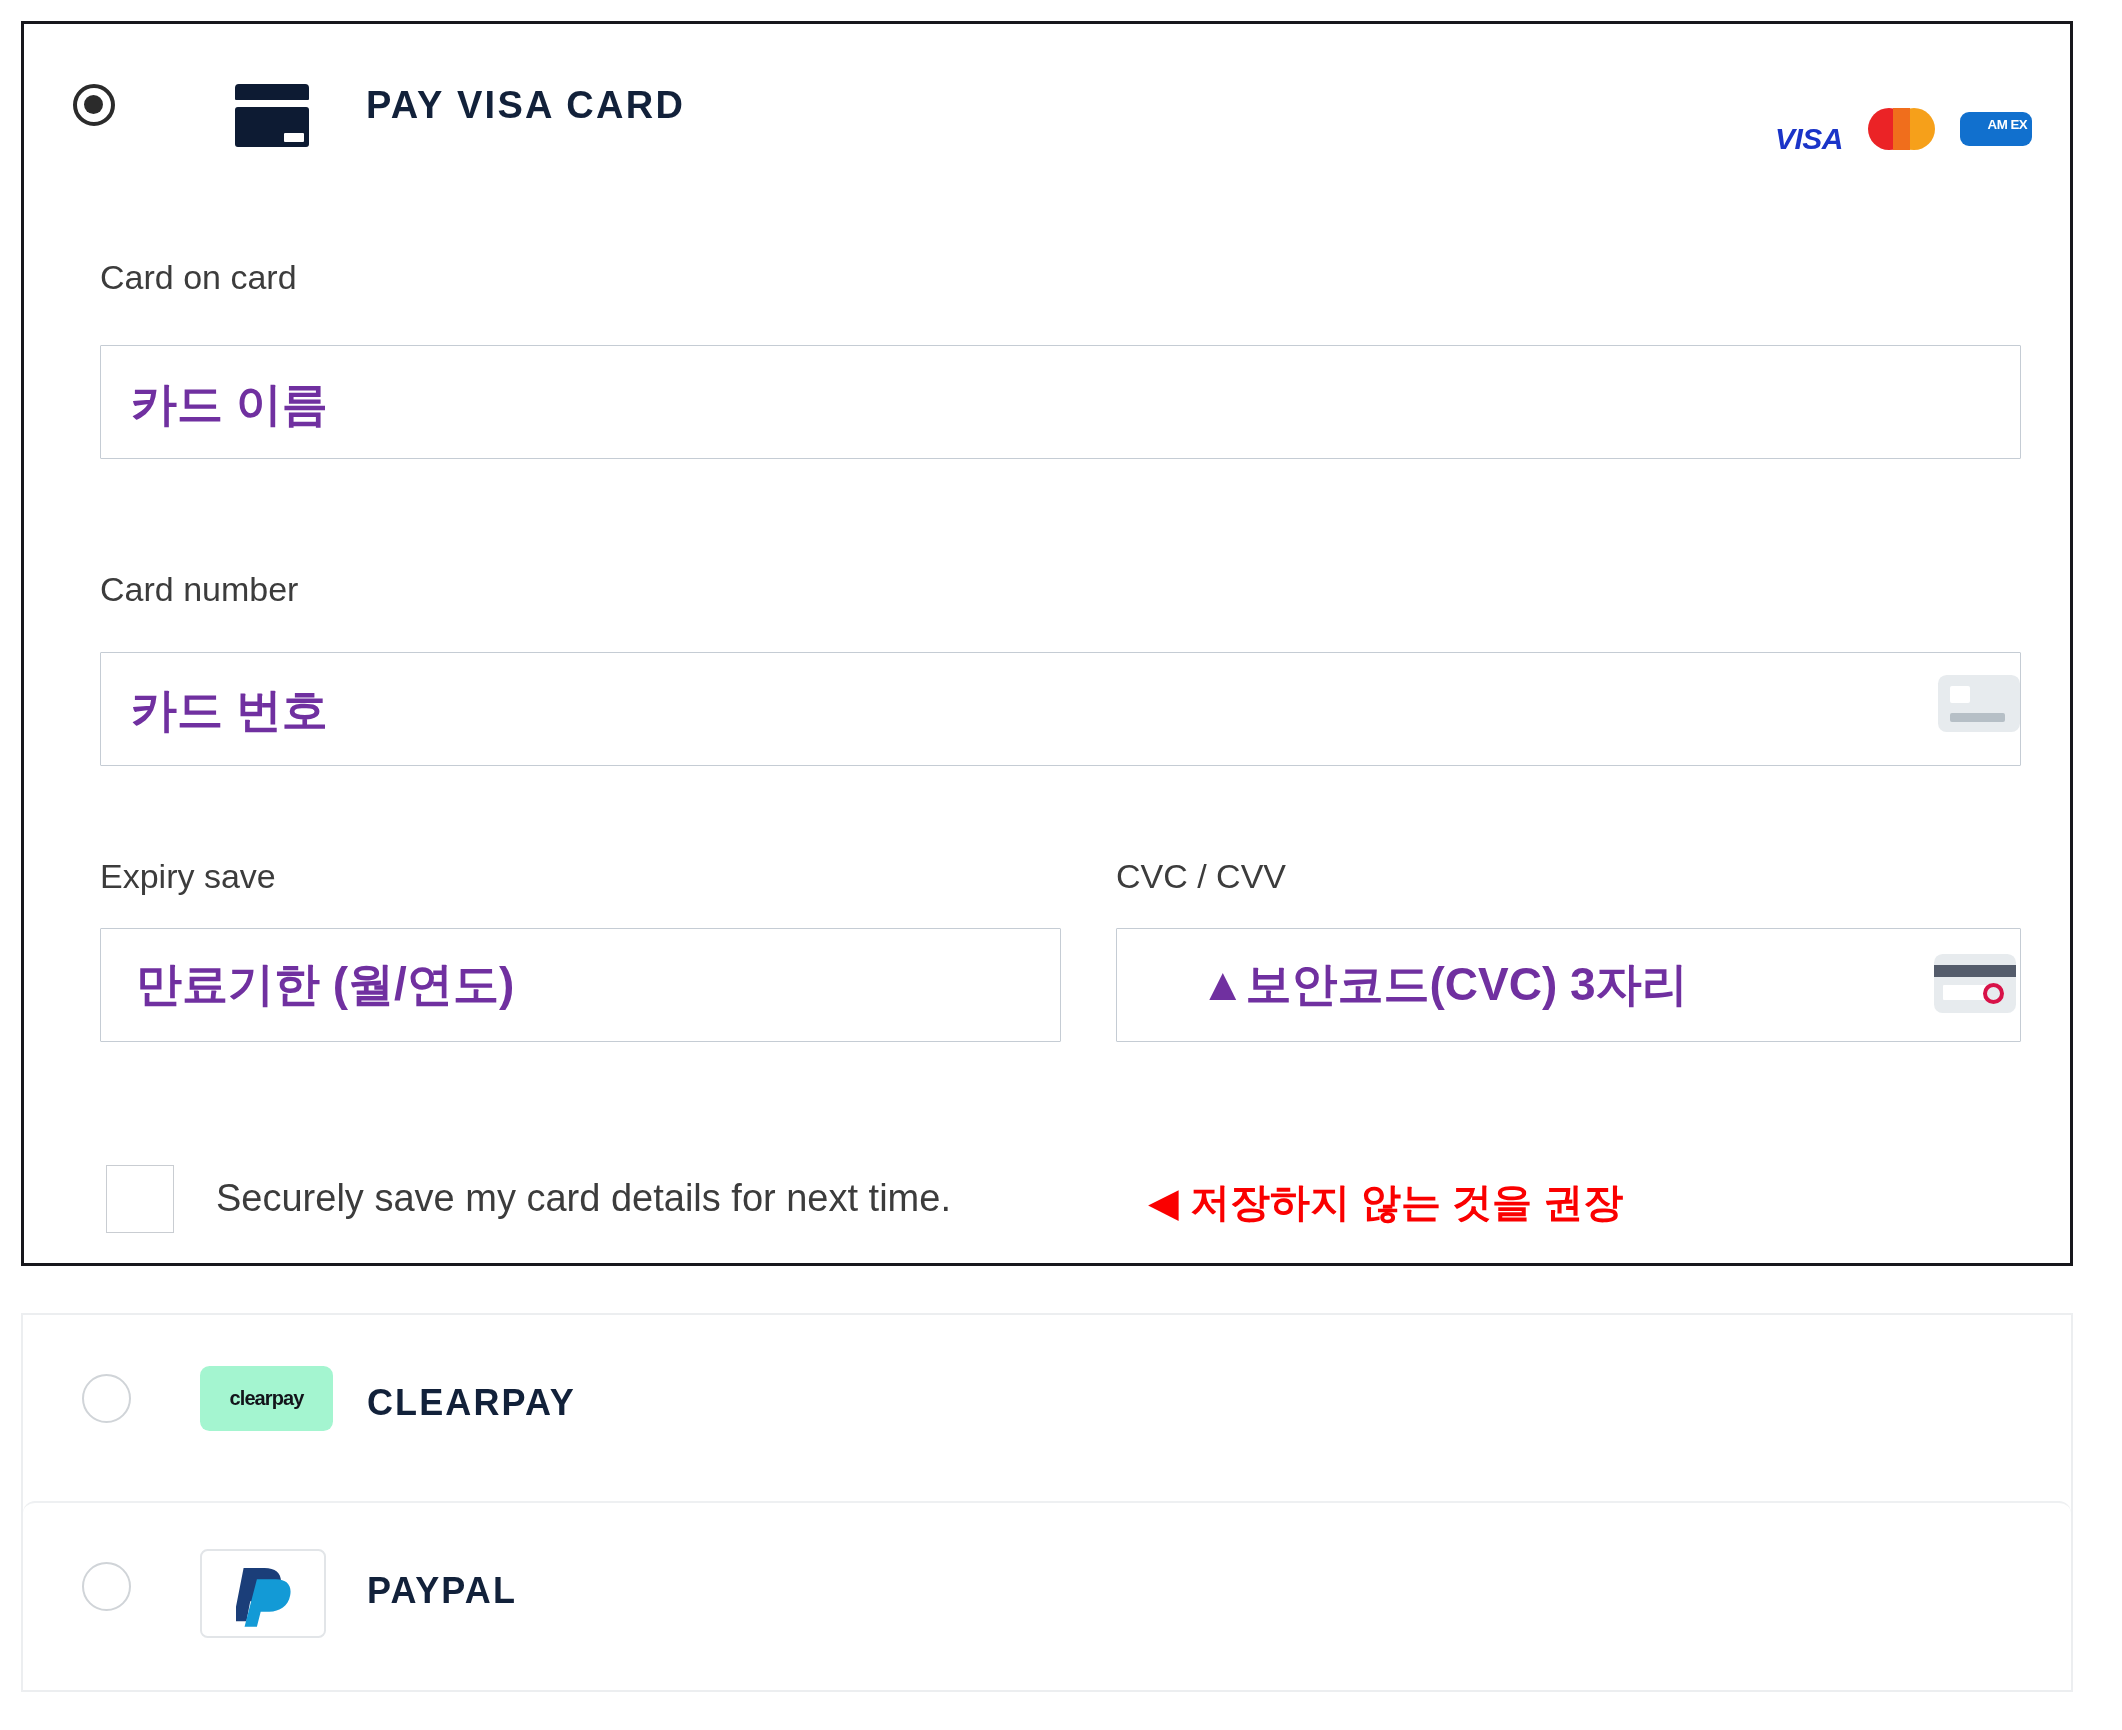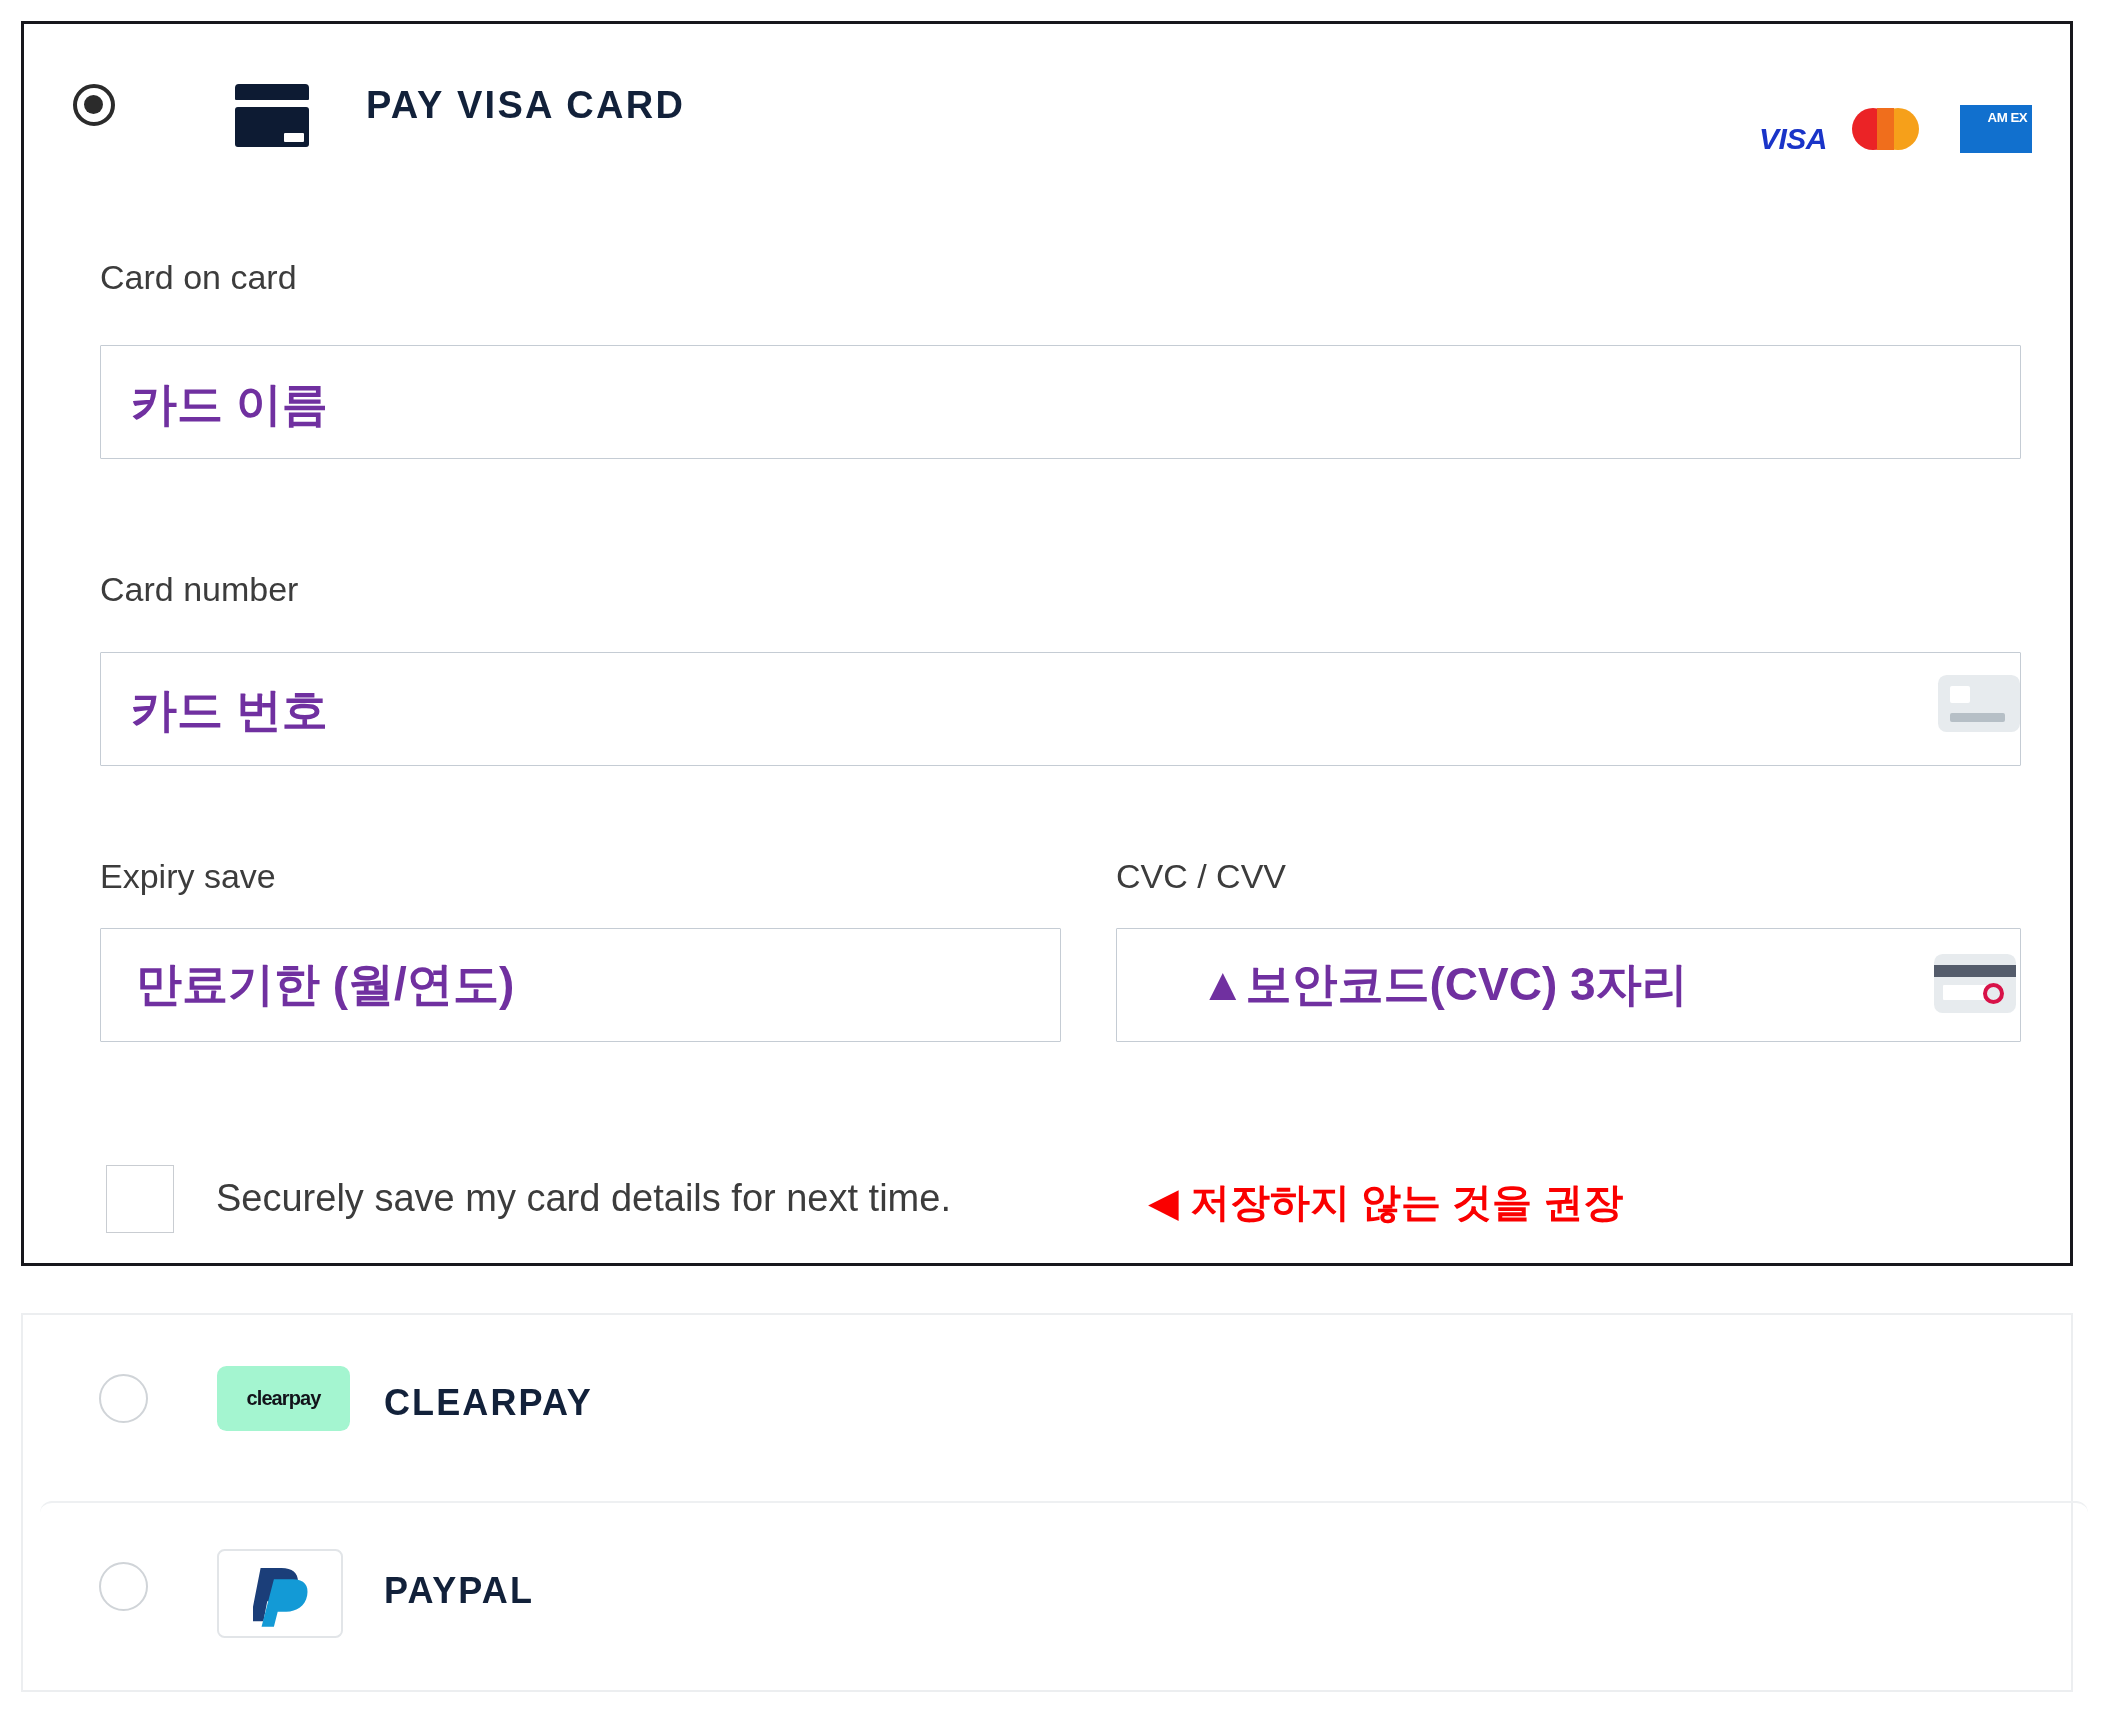--- a/index.html
+++ b/index.html
@@ -124,26 +124,25 @@
   .mc-logo .mc-l { left: 0; background: #eb2326; }
   .mc-logo .mc-r { left: 25px; background: #f6a01a; }
   .mc-logo .mc-mid {
     position: absolute;
     left: 25px; top: 0;
     width: 17px; height: 42px;
     background: #f06e1c;
   }
   .amex-logo {
     width: 72px;
-    height: 48px;
-    border-radius: 0;
+    height: 34px;
+    border-radius: 9px;
     background: #1170ce;
     position: relative;
     overflow: hidden;
-    margin-left: 16px;
   }
   .amex-logo .ax-t {
     position: absolute;
     right: 4.8px;
     top: 4.8px;
     color: #ffffff;
     font-size: 13.3px;
     font-weight: bold;
     line-height: 16px;
     text-align: right;
@@ -283,21 +282,21 @@
     left: 21px;
     top: 1313px;
     width: 2052px;
     height: 379px;
     border: 2.9px solid #eceef0;
     background: #ffffff;
     box-sizing: border-box;
   }
   .alt-row {
     position: absolute;
-    left: 17px;
+    left: 0;
     width: 100%;
     height: 139px;
     border-radius: 12px;
   }
   .alt-row.row-1 { top: 0; }
   .alt-row.row-2 { top: 186px; border-top: 2.9px solid #eef0f2; }
 
   .radio-empty {
     position: absolute;
     left: 59px;

